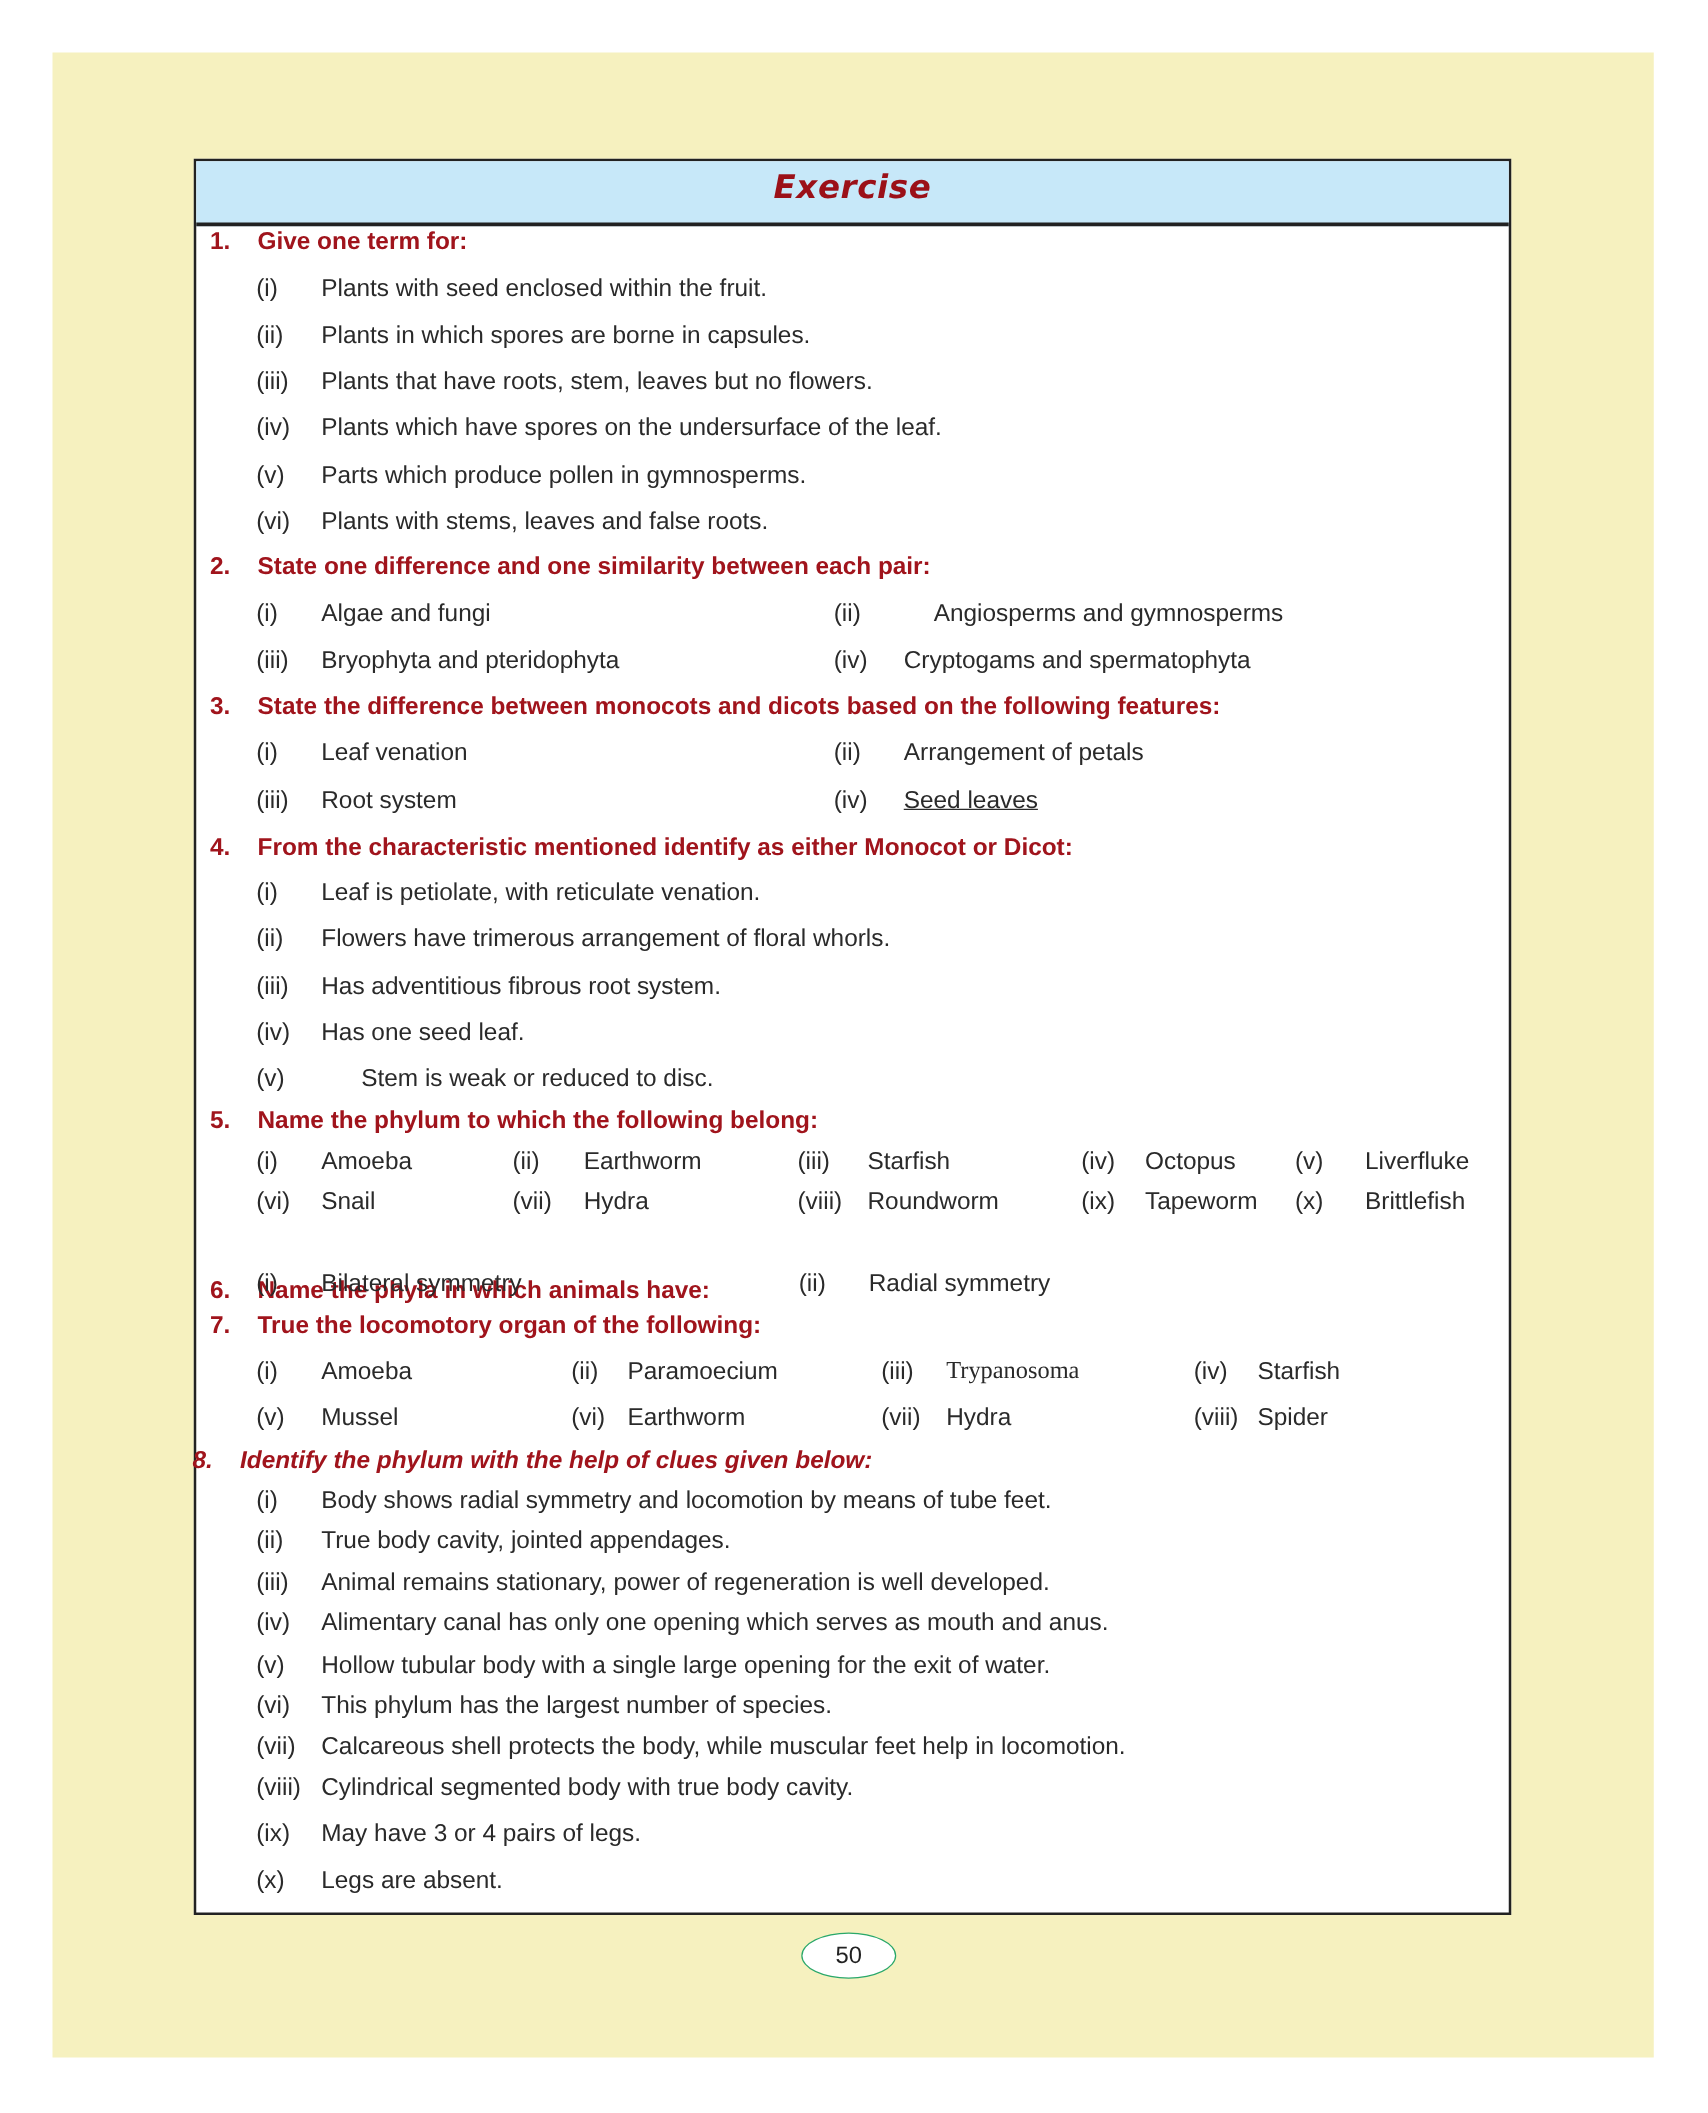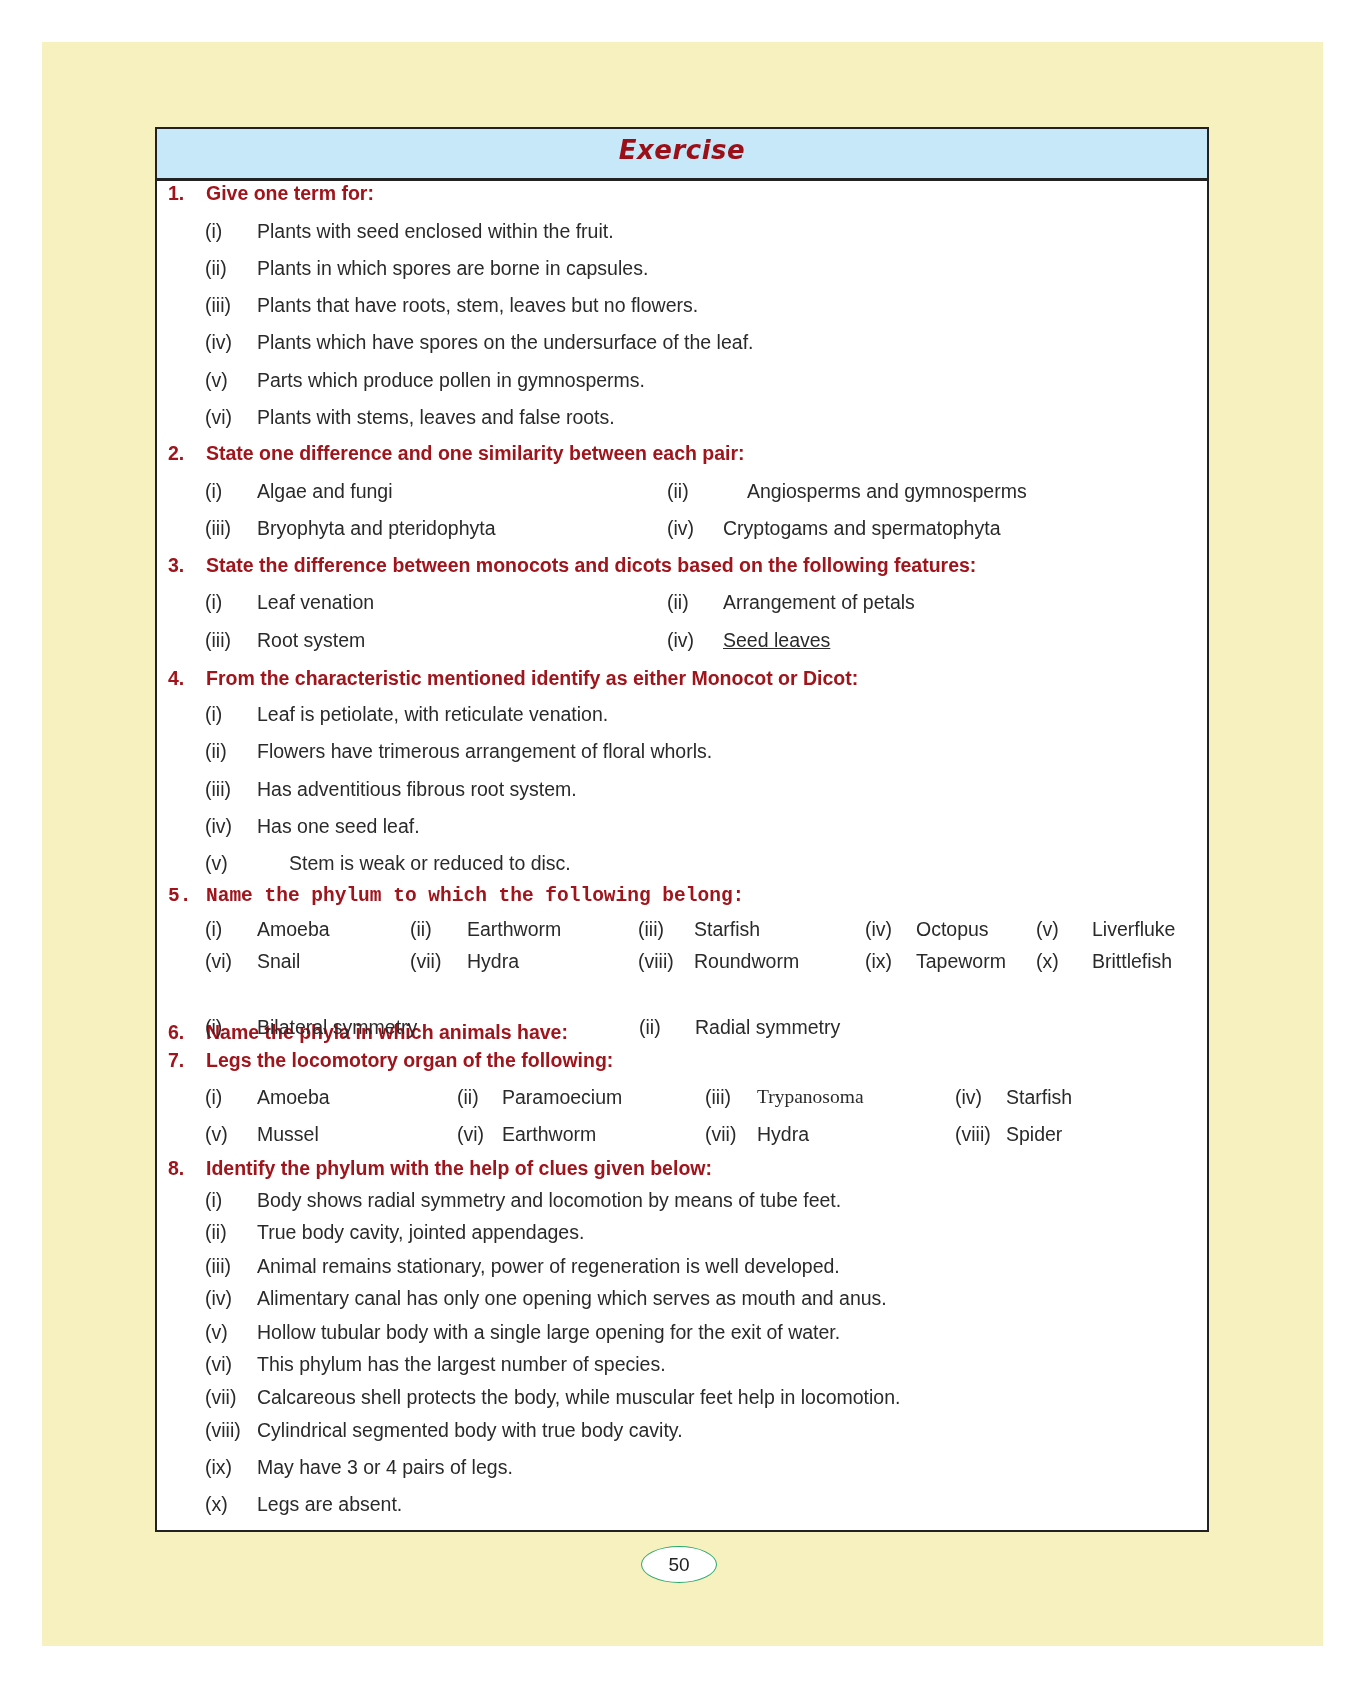--- a/index.html
+++ b/index.html
@@ -100,21 +100,21 @@
       <span class="txt" style="left: 257px;">Has adventitious fibrous root system.</span>
     </div>
     <div class="it" style="top: 815px; left: 0px;">
       <span class="lab" style="left: 205px;">(iv)</span>
       <span class="txt" style="left: 257px;">Has one seed leaf.</span>
     </div>
     <div class="it" style="top: 852px; left: 0px;">
       <span class="lab" style="left: 205px;">(v)</span>
       <span class="txt" style="left: 257px; margin-left: 32px;">Stem is weak or reduced to disc.</span>
     </div>
-    <div class="q" style="left: 168px; top: 885px; font-family: Liberation Mono, monospace;"><span class="num">5.</span><span>Name the phylum to which the following belong:</span></div>
+    <div class="q" style="left: 168px; top: 885px;"><span class="num">5.</span><span>Name the phylum to which the following belong:</span></div>
     <div class="it" style="top: 918px; left: 0px;">
       <span class="lab" style="left: 205px;">(i)</span>
       <span class="txt" style="left: 257px;">Amoeba</span>
     </div>
     <div class="it" style="top: 918px; left: 0px;">
       <span class="lab" style="left: 410px;">(ii)</span>
       <span class="txt" style="left: 467px;">Earthworm</span>
     </div>
     <div class="it" style="top: 918px; left: 0px;">
       <span class="lab" style="left: 638px;">(iii)</span>
@@ -150,21 +150,21 @@
     </div>
     <div class="q" style="left: 168px; top: 983px; margin-top: 38px;"><span class="num">6.</span><span>Name the phyla in which animals have:</span></div>
     <div class="it" style="top: 1016px; left: 0px;">
       <span class="lab" style="left: 205px;">(i)</span>
       <span class="txt" style="left: 257px;">Bilateral symmetry</span>
     </div>
     <div class="it" style="top: 1016px; left: 0px;">
       <span class="lab" style="left: 639px;">(ii)</span>
       <span class="txt" style="left: 695px;">Radial symmetry</span>
     </div>
-    <div class="q" style="left: 168px; top: 1049px;"><span class="num">7.</span><span>Legs the locomotory organ of the following:</span></div>
+    <div class="q" style="left: 168px; top: 1049px;"><span class="num">7.</span><span>True the locomotory organ of the following:</span></div>
     <div class="it" style="top: 1086px; left: 0px;">
       <span class="lab" style="left: 205px;">(i)</span>
       <span class="txt" style="left: 257px;">Amoeba</span>
     </div>
     <div class="it" style="top: 1086px; left: 0px;">
       <span class="lab" style="left: 457px;">(ii)</span>
       <span class="txt" style="left: 502px;">Paramoecium</span>
     </div>
     <div class="it" style="top: 1086px; left: 0px;">
       <span class="lab" style="left: 705px;">(iii)</span>
@@ -183,21 +183,21 @@
       <span class="txt" style="left: 502px;">Earthworm</span>
     </div>
     <div class="it" style="top: 1123px; left: 0px;">
       <span class="lab" style="left: 705px;">(vii)</span>
       <span class="txt" style="left: 757px;">Hydra</span>
     </div>
     <div class="it" style="top: 1123px; left: 0px;">
       <span class="lab" style="left: 955px;">(viii)</span>
       <span class="txt" style="left: 1006px;">Spider</span>
     </div>
-    <div class="q" style="left: 168px; top: 1157px;"><span class="num">8.</span><span>Identify the phylum with the help of clues given below:</span></div>
+    <div class="q" style="left: 154px; top: 1157px; font-style: italic;"><span class="num">8.</span><span>Identify the phylum with the help of clues given below:</span></div>
     <div class="it" style="top: 1189px; left: 0px;">
       <span class="lab" style="left: 205px;">(i)</span>
       <span class="txt" style="left: 257px;">Body shows radial symmetry and locomotion by means of tube feet.</span>
     </div>
     <div class="it" style="top: 1221px; left: 0px;">
       <span class="lab" style="left: 205px;">(ii)</span>
       <span class="txt" style="left: 257px;">True body cavity, jointed appendages.</span>
     </div>
     <div class="it" style="top: 1255px; left: 0px;">
       <span class="lab" style="left: 205px;">(iii)</span>

